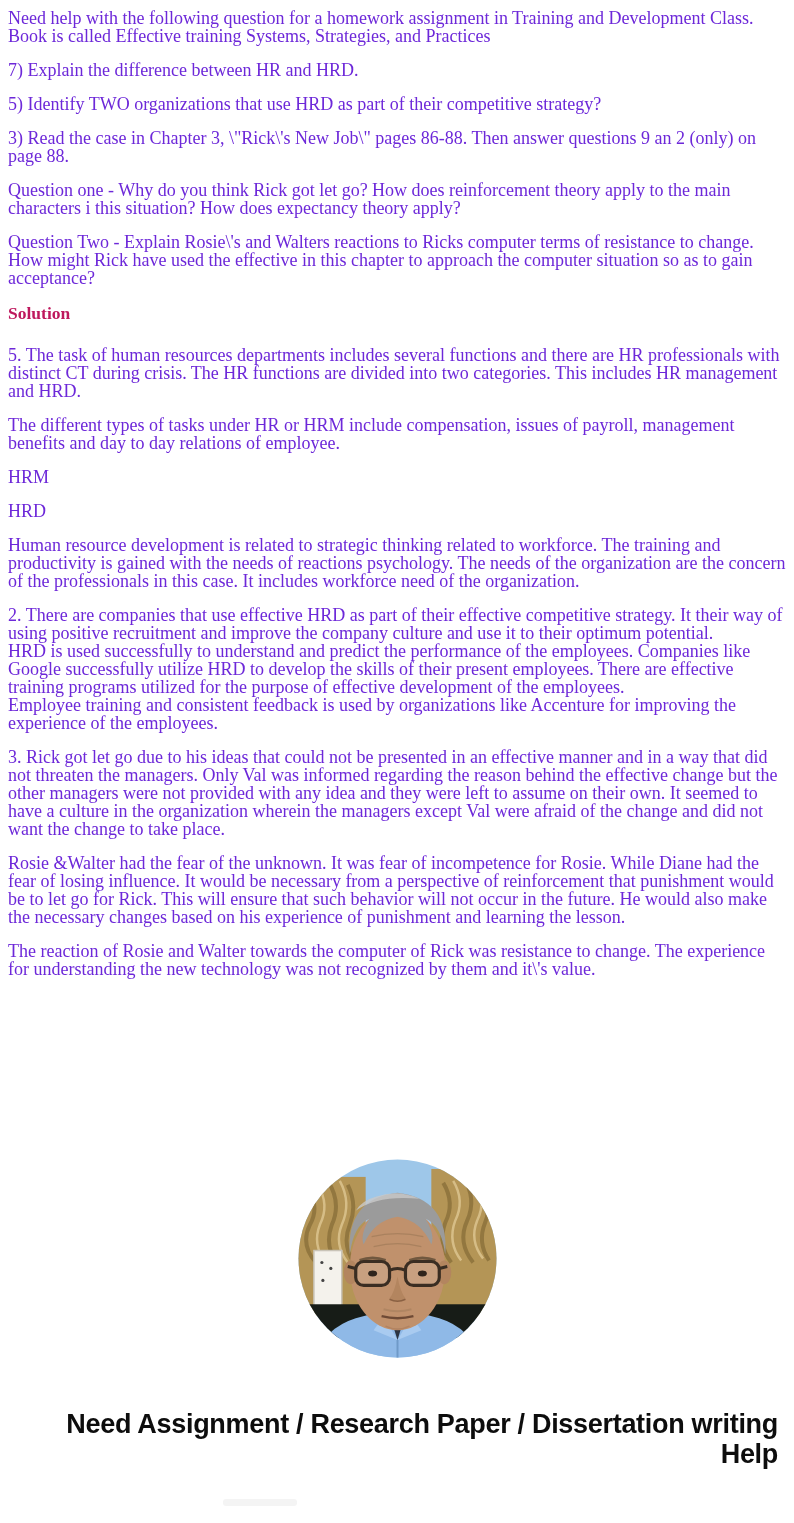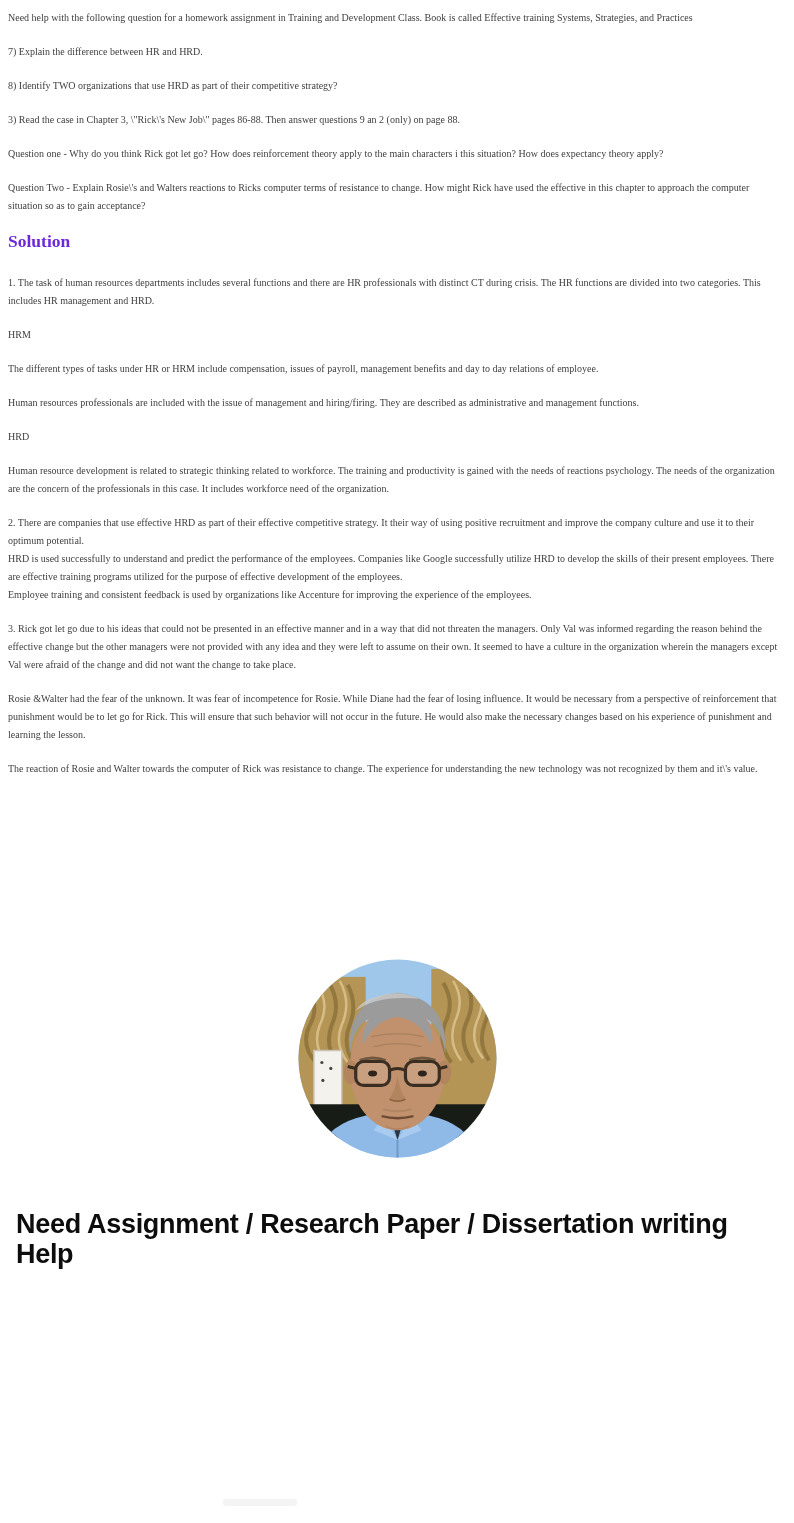--- a/index.html
+++ b/index.html
@@ -6,43 +6,43 @@
   html, body { background: #ffffff; }
   body {
     width: 794px;
     min-height: 1523px;
     position: relative;
     font-family: "Liberation Serif", serif;
     color: #262626;
   }
   .page { padding: 9px 8px 28px 8px; }
   .para {
-    font-size: 10px;
+    font-size: 18px;
     line-height: 18px;
     margin-bottom: 16px;
     white-space: pre-line;
-    color: #404040;
+    color: #6d28d9;
   }
   .heading {
     font-family: "Liberation Serif", serif;
     font-size: 17.5px;
     line-height: 21px;
     font-weight: bold;
-    color: #6d28d9;
+    color: #be185d;
     margin: 4px 0 22px 0;
   }
   .avatar-wrap {
     width: 199px;
     height: 199px;
     margin: 181px auto 0 auto;
   }
   .avatar-wrap svg { display: block; width: 199px; height: 199px; }
   .footer {
     margin-top: 51px;
-    text-align: left;
+    text-align: right;
     font-family: "Liberation Sans", sans-serif;
     font-weight: bold;
     font-size: 27px;
     line-height: 30px;
     letter-spacing: -0.3px;
     color: #0d0d0d;
   }
   .footer-line { max-width: 762px; margin: 0 auto; }
   .smudge {
     position: absolute;
@@ -55,33 +55,32 @@
   }
 </style>
 </head>
 <body>
 
 <div class="page">
 
   <section class="text-block">
       <p class="para">Need help with the following question for a homework assignment in Training and Development Class. Book is called Effective training Systems, Strategies, and Practices</p>
       <p class="para">7) Explain the difference between HR and HRD.</p>
-      <p class="para">8) Identify TWO organizations that use HRD as part of their competitive strategy?</p>
+      <p class="para">5) Identify TWO organizations that use HRD as part of their competitive strategy?</p>
       <p class="para">3) Read the case in Chapter 3, \"Rick\'s New Job\" pages 86-88. Then answer questions 9 an 2 (only) on page 88.</p>
       <p class="para">Question one - Why do you think Rick got let go? How does reinforcement theory apply to the main characters i this situation? How does expectancy theory apply?</p>
       <p class="para">Question Two - Explain Rosie\'s and Walters reactions to Ricks computer terms of resistance to change. How might Rick have used the effective in this chapter to approach the computer situation so as to gain acceptance?</p>
     </section>
 
   <h2 class="heading">Solution</h2>
 
   <section class="text-block">
-      <p class="para">1. The task of human resources departments includes several functions and there are HR professionals with distinct CT during crisis. The HR functions are divided into two categories. This includes HR management and HRD.</p>
+      <p class="para">5. The task of human resources departments includes several functions and there are HR professionals with distinct CT during crisis. The HR functions are divided into two categories. This includes HR management and HRD.</p>
+      <p class="para">The different types of tasks under HR or HRM include compensation, issues of payroll, management benefits and day to day relations of employee.</p>
       <p class="para">HRM</p>
-      <p class="para">The different types of tasks under HR or HRM include compensation, issues of payroll, management benefits and day to day relations of employee.</p>
-      <p class="para">Human resources professionals are included with the issue of management and hiring/firing. They are described as administrative and management functions.</p>
       <p class="para">HRD</p>
       <p class="para">Human resource development is related to strategic thinking related to workforce. The training and productivity is gained with the needs of reactions psychology. The needs of the organization are the concern of the professionals in this case. It includes workforce need of the organization.</p>
       <p class="para">2. There are companies that use effective HRD as part of their effective competitive strategy. It their way of using positive recruitment and improve the company culture and use it to their optimum potential.
 HRD is used successfully to understand and predict the performance of the employees. Companies like Google successfully utilize HRD to develop the skills of their present employees. There are effective training programs utilized for the purpose of effective development of the employees.
 Employee training and consistent feedback is used by organizations like Accenture for improving the experience of the employees.</p>
       <p class="para">3. Rick got let go due to his ideas that could not be presented in an effective manner and in a way that did not threaten the managers. Only Val was informed regarding the reason behind the effective change but the other managers were not provided with any idea and they were left to assume on their own. It seemed to have a culture in the organization wherein the managers except Val were afraid of the change and did not want the change to take place.</p>
       <p class="para">Rosie &amp;Walter had the fear of the unknown. It was fear of incompetence for Rosie. While Diane had the fear of losing influence. It would be necessary from a perspective of reinforcement that punishment would be to let go for Rick. This will ensure that such behavior will not occur in the future. He would also make the necessary changes based on his experience of punishment and learning the lesson.</p>
       <p class="para">The reaction of Rosie and Walter towards the computer of Rick was resistance to change. The experience for understanding the new technology was not recognized by them and it\'s value.</p>
     </section>
 

